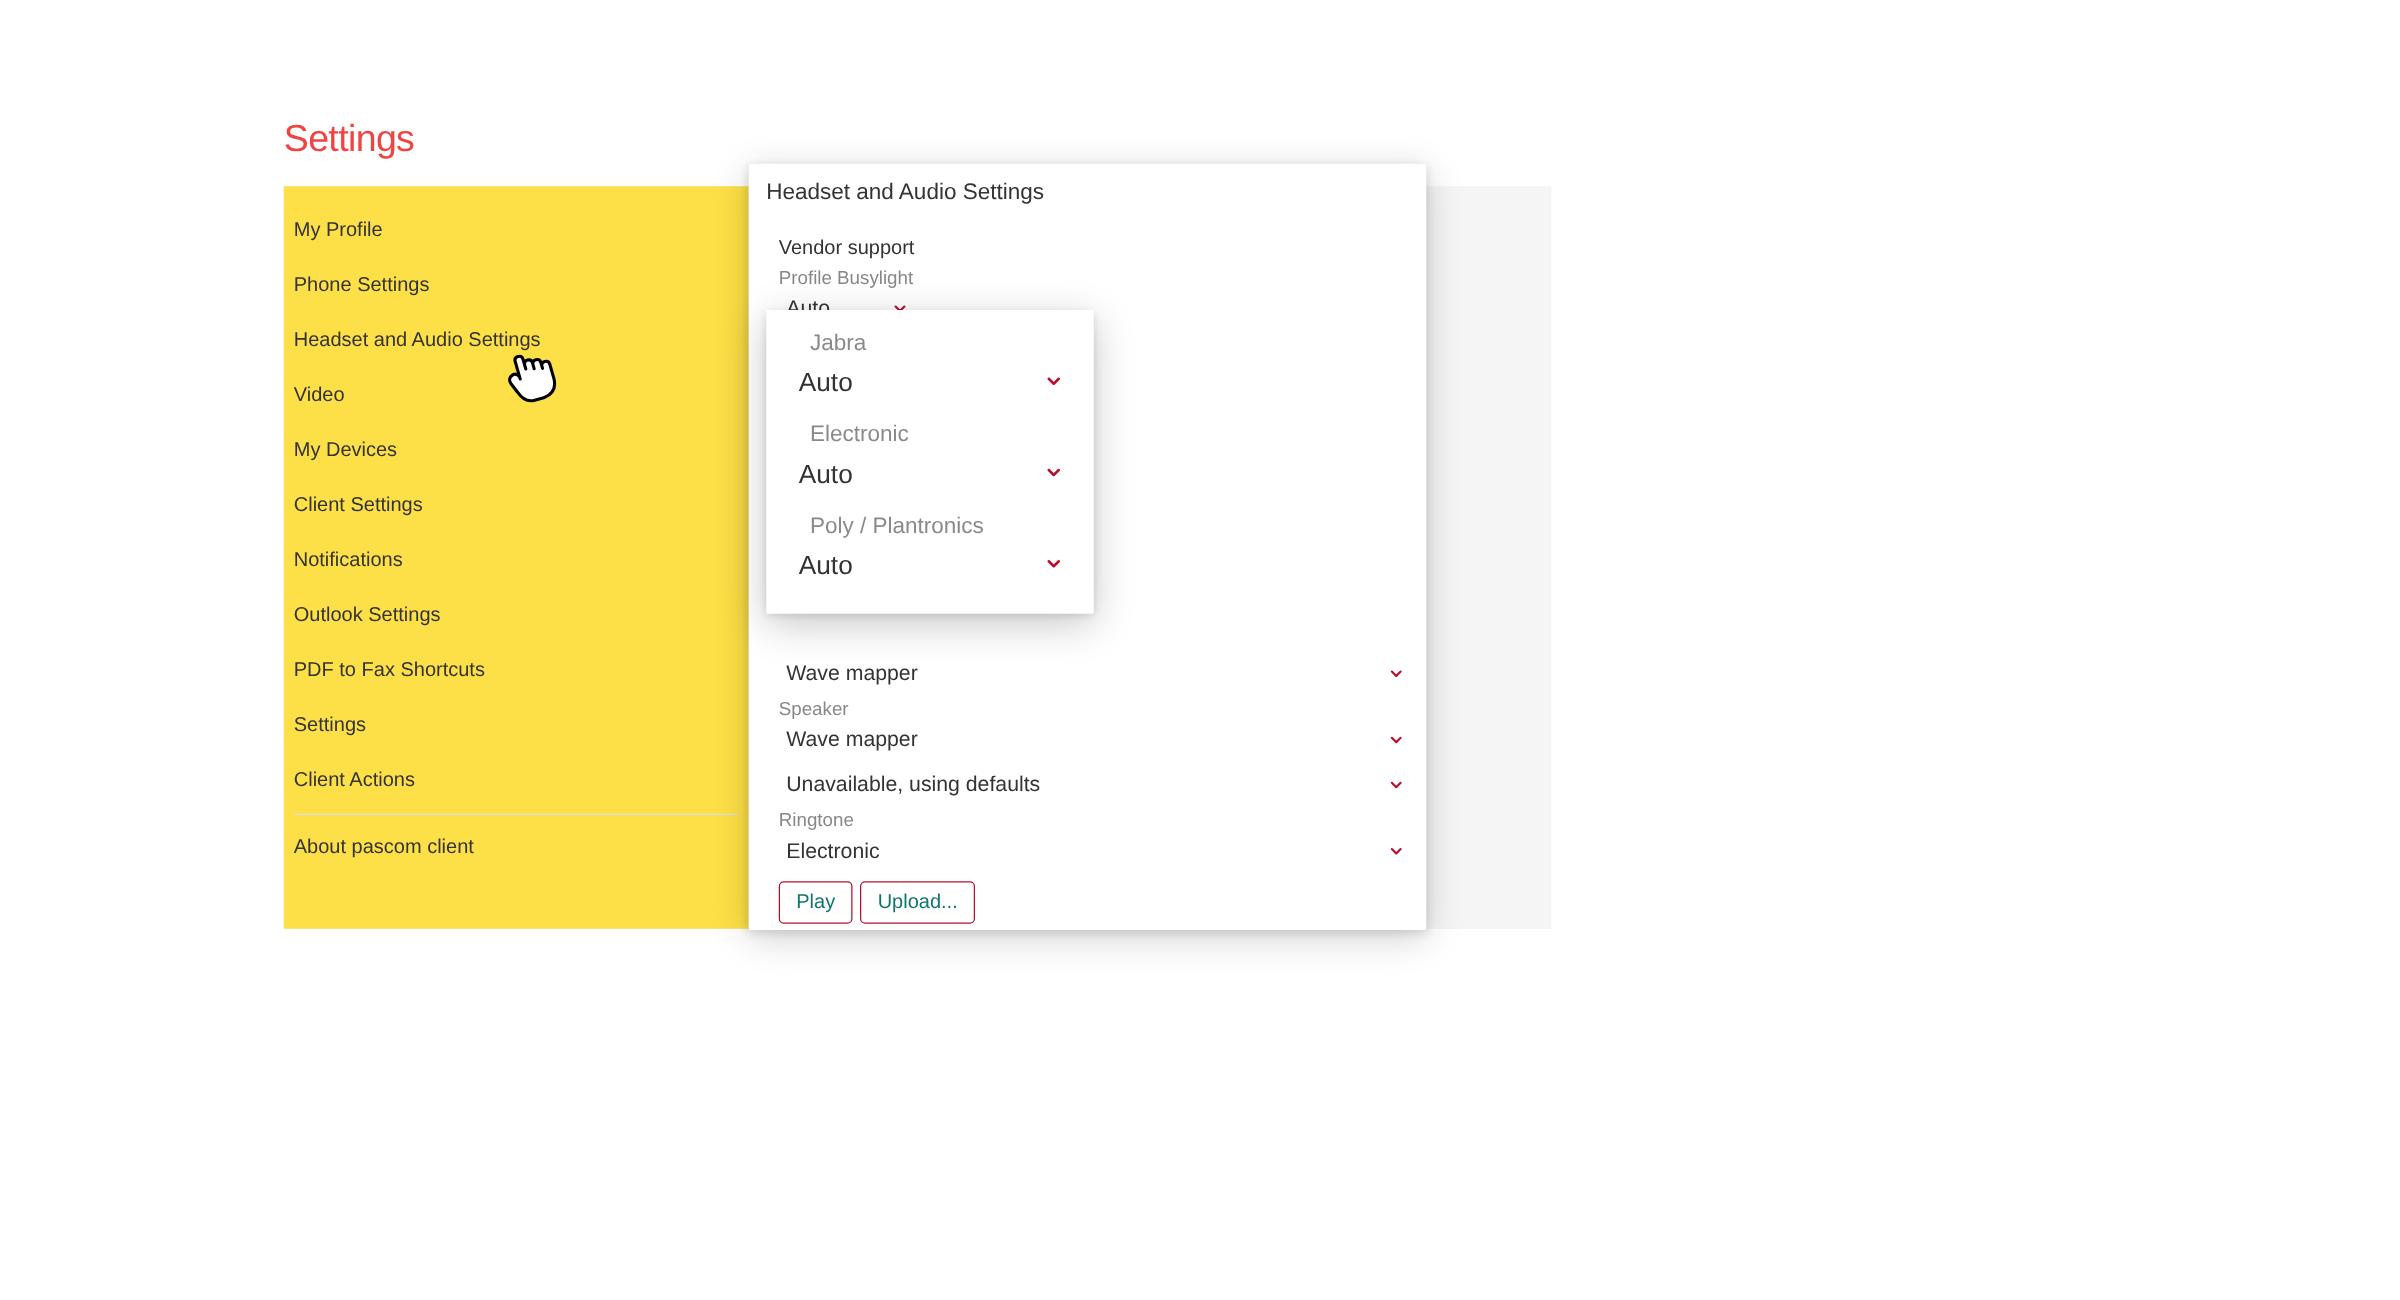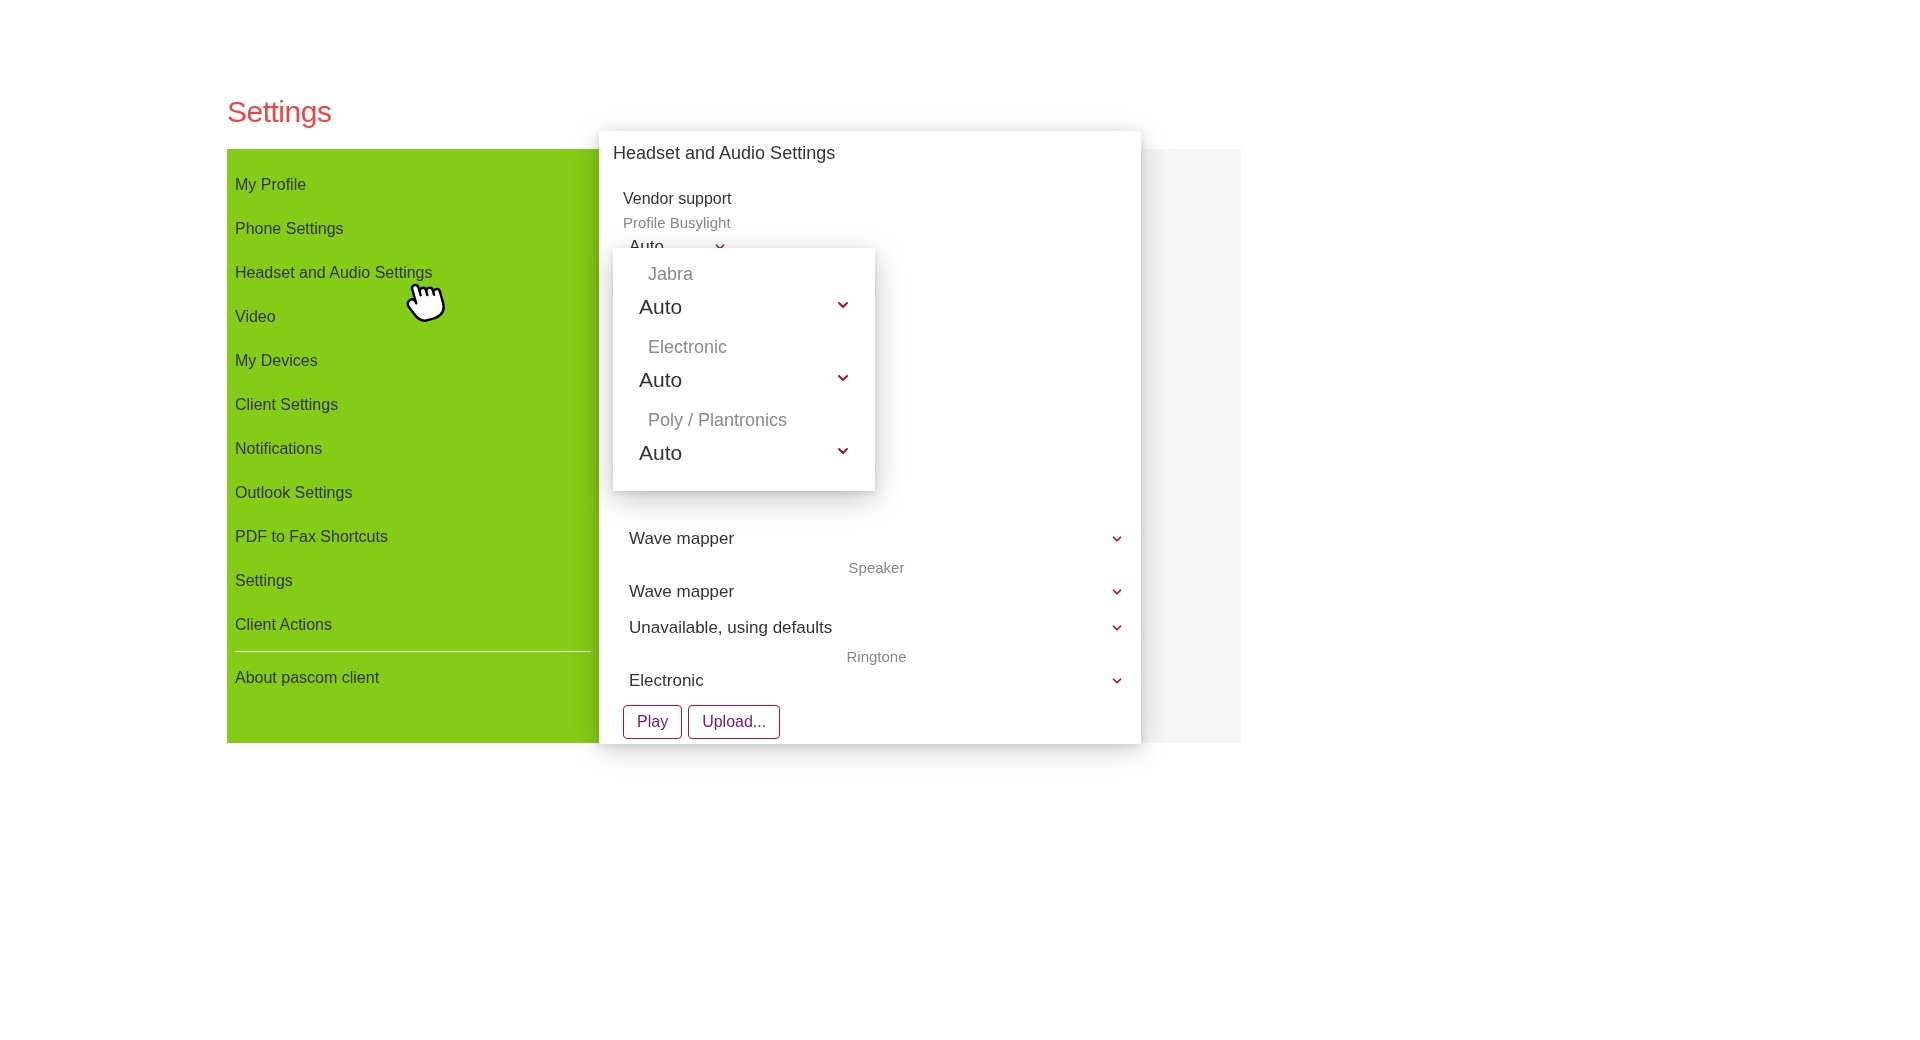--- a/index.html
+++ b/index.html
@@ -24,21 +24,21 @@
     letter-spacing: -0.5px;
   }
   .layout {
     display: flex;
     background: #f5f5f5;
     position: relative;
   }
   .sidebar {
     width: 372px;
     padding: 14px 0 30px 0;
-    background: #84cc16;
+    background: #fde047;
   }
   .sidebar-item {
     padding: 13px 10px 13px 8px;
     font-size: 16px;
     color: #333;
     cursor: pointer;
     border-bottom: none;
   }
   .sidebar-divider {
     border-top: 1px solid #dedede;
@@ -96,30 +96,30 @@
   .chevron {
     width: 14px;
     height: 14px;
     display: inline-block;
   }
   .chevron svg { display:block; }
   .bottom-group { margin-top: 260px; }
   .dd-block {
     margin-top: 4px;
   }
-  .dd-block .field-label { margin-top: 4px; text-align: center; }
+  .dd-block .field-label { margin-top: 4px; }
   .buttons-row {
     display: flex;
     gap: 6px;
     margin-top: 8px;
   }
   .btn {
     border: 1px solid #b5102e;
     background: #fff;
-    color: #701a75;
+    color: #0f766e;
     padding: 7px 13px;
     font-size: 16px;
     border-radius: 4px;
     cursor: pointer;
   }
   .popup {
     position: absolute;
     left: 613px;
     top: 248px;
     width: 262px;

